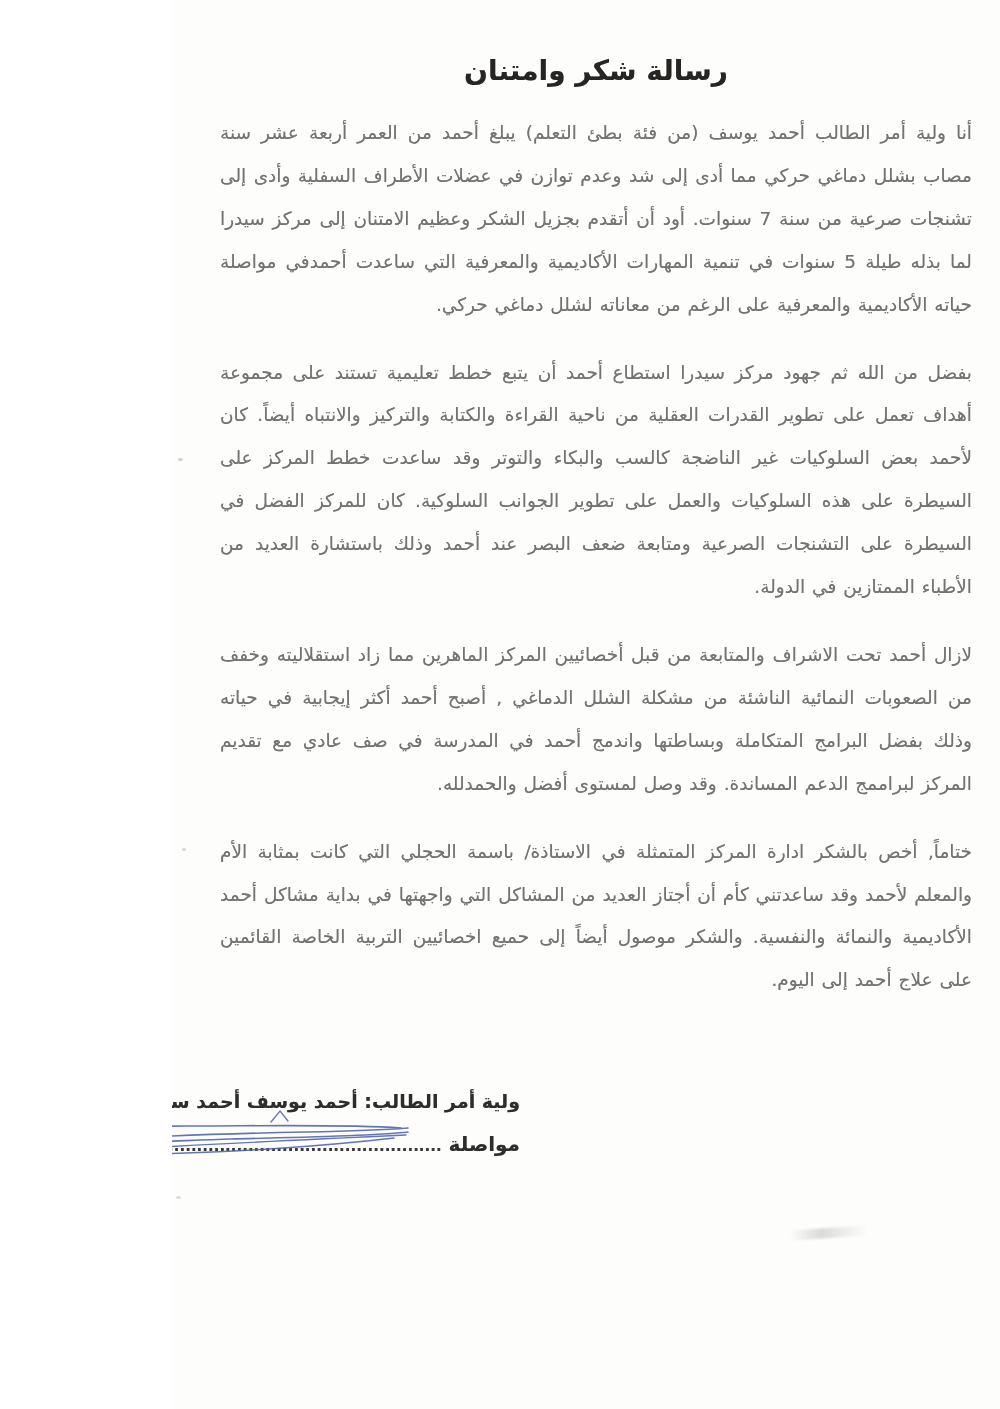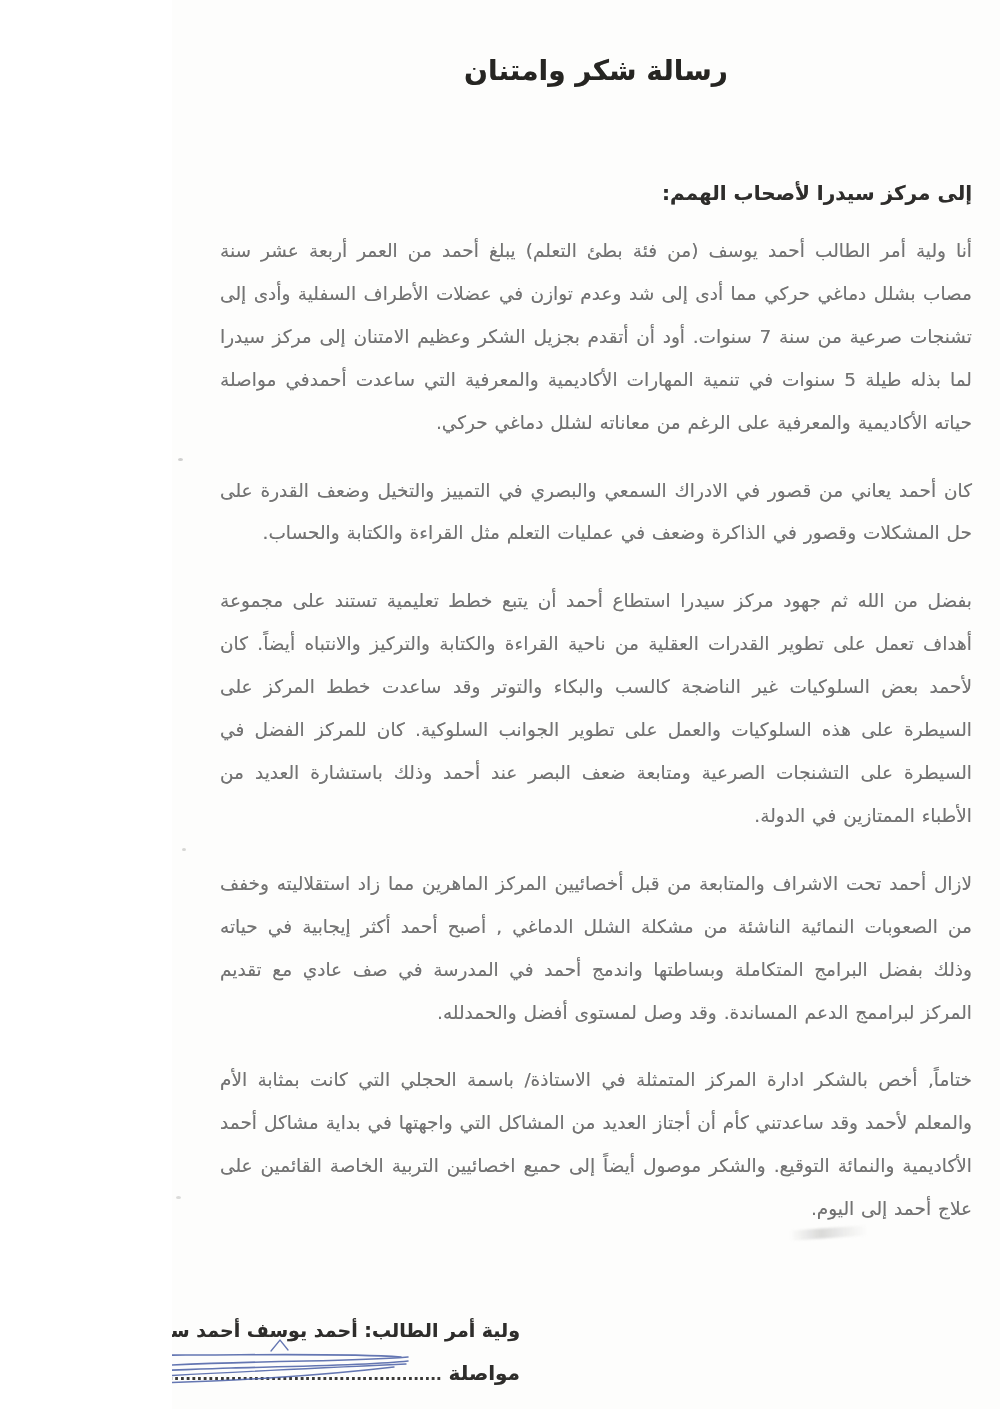--- a/index.html
+++ b/index.html
@@ -87,28 +87,26 @@
   }
 </style>
 </head>
 <body>
 
 <div class="page">
   <div class="content">
 
     <h1 class="title">رسالة شكر وامتنان</h1>
 
-    <div class="greeting">إلى مركز سيدرا لأصحاب الهمم:</div>
 
     <div class="body-text">
       <p>أنا ولية أمر الطالب أحمد يوسف (من فئة بطئ التعلم) يبلغ أحمد من العمر أربعة عشر سنة مصاب بشلل دماغي حركي مما أدى إلى شد وعدم توازن في عضلات الأطراف السفلية وأدى إلى تشنجات صرعية من سنة 7 سنوات. أود أن أتقدم بجزيل الشكر وعظيم الامتنان إلى مركز سيدرا لما بذله طيلة 5 سنوات في تنمية المهارات الأكاديمية والمعرفية التي ساعدت أحمدفي مواصلة حياته الأكاديمية والمعرفية على الرغم من معاناته لشلل دماغي حركي.</p>
-      <p>كان أحمد يعاني من قصور في الادراك السمعي والبصري في التمييز والتخيل وضعف القدرة على حل المشكلات وقصور في الذاكرة وضعف في عمليات التعلم مثل القراءة والكتابة والحساب.</p>
       <p>بفضل من الله ثم جهود مركز سيدرا استطاع أحمد أن يتبع خطط تعليمية تستند على مجموعة أهداف تعمل على تطوير القدرات العقلية من ناحية القراءة والكتابة والتركيز والانتباه أيضاً. كان لأحمد بعض السلوكيات غير الناضجة كالسب والبكاء والتوتر وقد ساعدت خطط المركز على السيطرة على هذه السلوكيات والعمل على تطوير الجوانب السلوكية. كان للمركز الفضل في السيطرة على التشنجات الصرعية ومتابعة ضعف البصر عند أحمد وذلك باستشارة العديد من الأطباء الممتازين في الدولة.</p>
       <p>لازال أحمد تحت الاشراف والمتابعة من قبل أخصائيين المركز الماهرين مما زاد استقلاليته وخفف من الصعوبات النمائية الناشئة من مشكلة الشلل الدماغي , أصبح أحمد أكثر إيجابية في حياته وذلك بفضل البرامج المتكاملة وبساطتها واندمج أحمد في المدرسة في صف عادي مع تقديم المركز لبراممج الدعم المساندة. وقد وصل لمستوى أفضل والحمدلله.</p>
-      <p>ختاماً, أخص بالشكر ادارة المركز المتمثلة في الاستاذة/ باسمة الحجلي التي كانت بمثابة الأم والمعلم لأحمد وقد ساعدتني كأم أن أجتاز العديد من المشاكل التي واجهتها في بداية مشاكل أحمد الأكاديمية والنمائة التوقيع. والشكر موصول أيضاً إلى حميع اخصائيين التربية الخاصة القائمين على علاج أحمد إلى اليوم.</p>
+      <p>ختاماً, أخص بالشكر ادارة المركز المتمثلة في الاستاذة/ باسمة الحجلي التي كانت بمثابة الأم والمعلم لأحمد وقد ساعدتني كأم أن أجتاز العديد من المشاكل التي واجهتها في بداية مشاكل أحمد الأكاديمية والنمائة والنفسية. والشكر موصول أيضاً إلى حميع اخصائيين التربية الخاصة القائمين على علاج أحمد إلى اليوم.</p>
     </div>
 
     <div class="signature-block">
       <div class="sig-name">ولية أمر الطالب: أحمد يوسف أحمد سلطان العجماني</div>
       <div class="sig-line">
         <span>مواصلة</span>
         <span> </span>
         <span class="sig-dots">..........................................................</span>
         <svg class="sig-scribble" viewBox="0 0 372 66" xmlns="http://www.w3.org/2000/svg">
           <g fill="none" stroke="#4f64a8" stroke-width="1.6" stroke-linecap="round" opacity="0.88">

